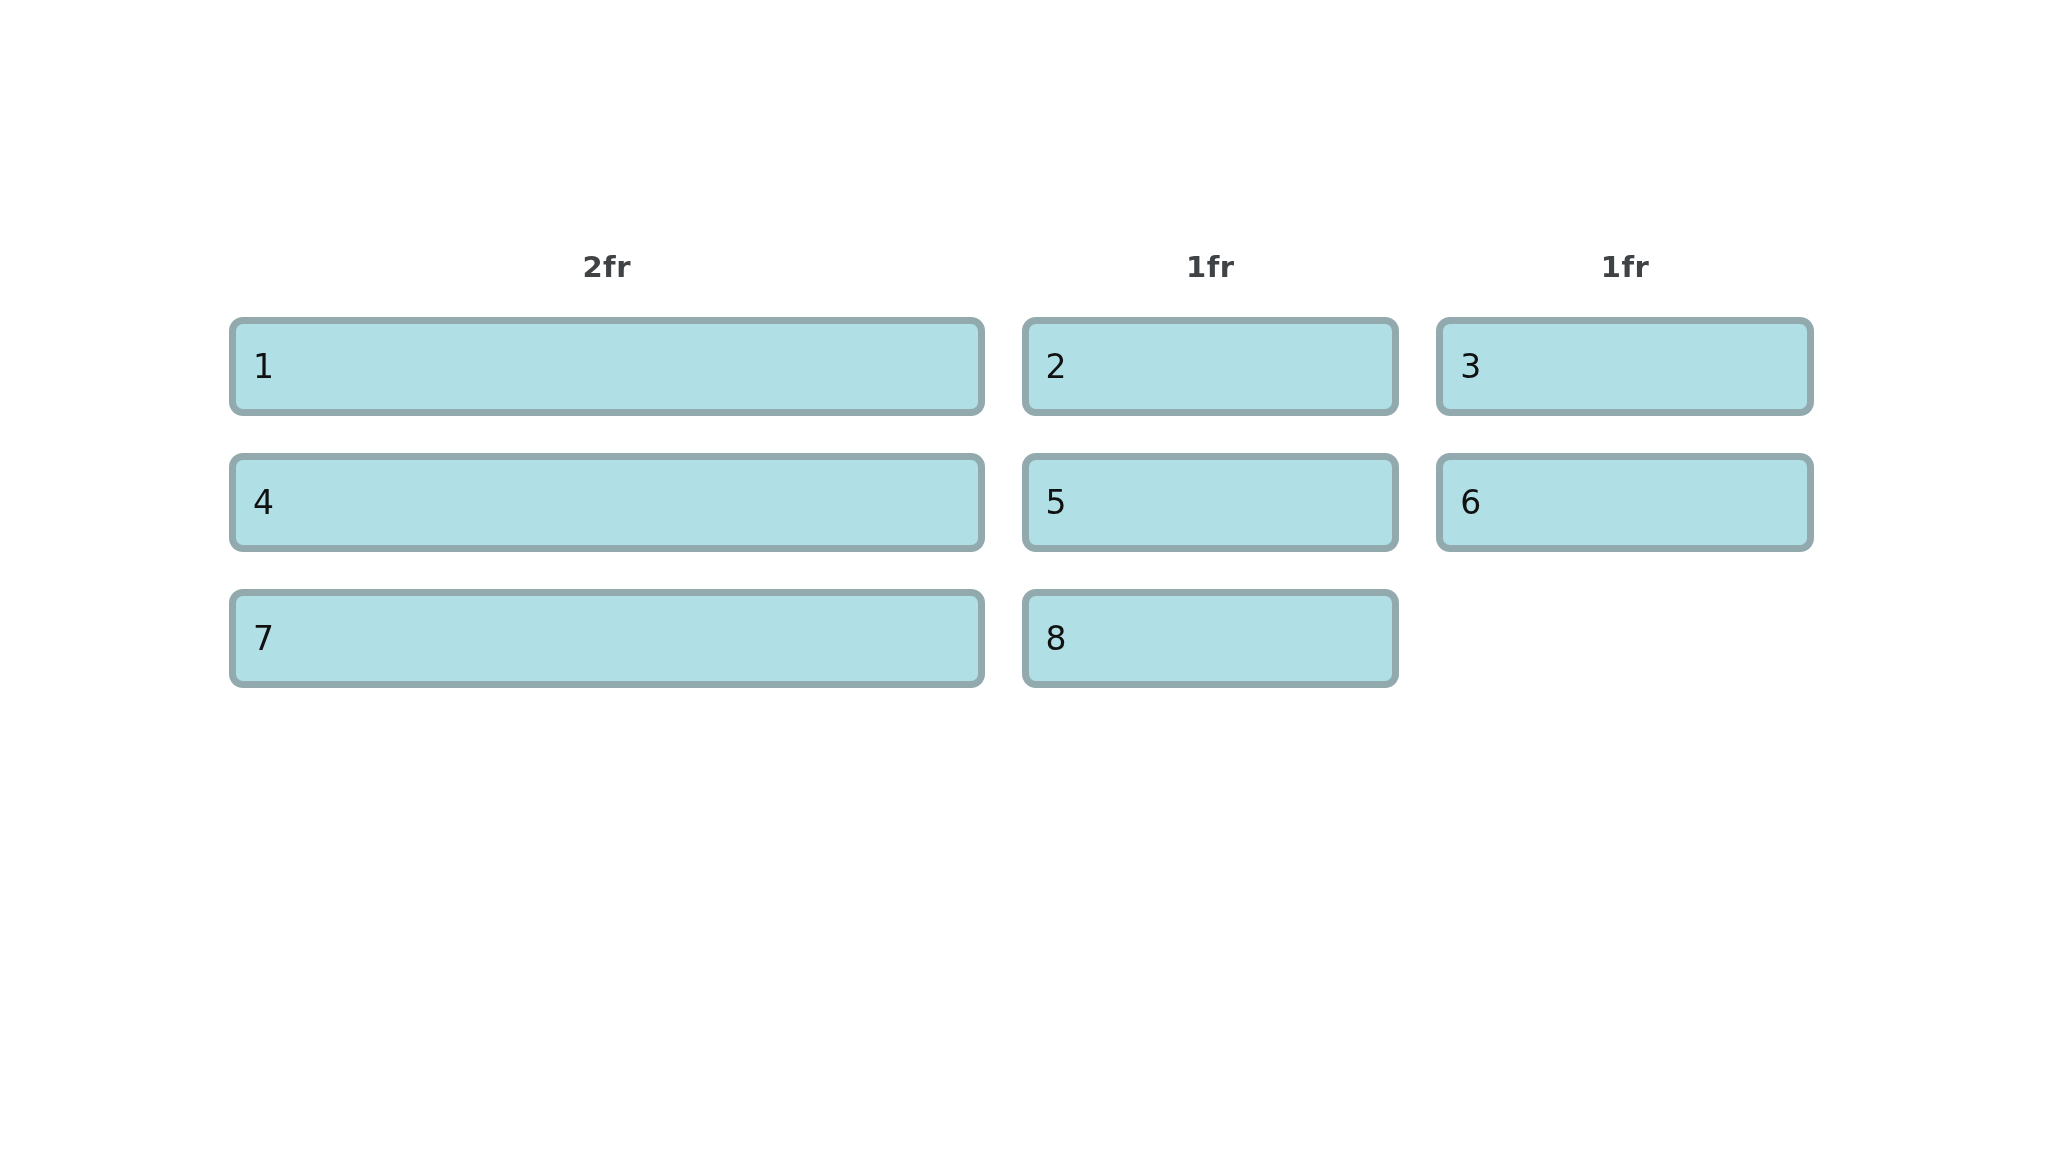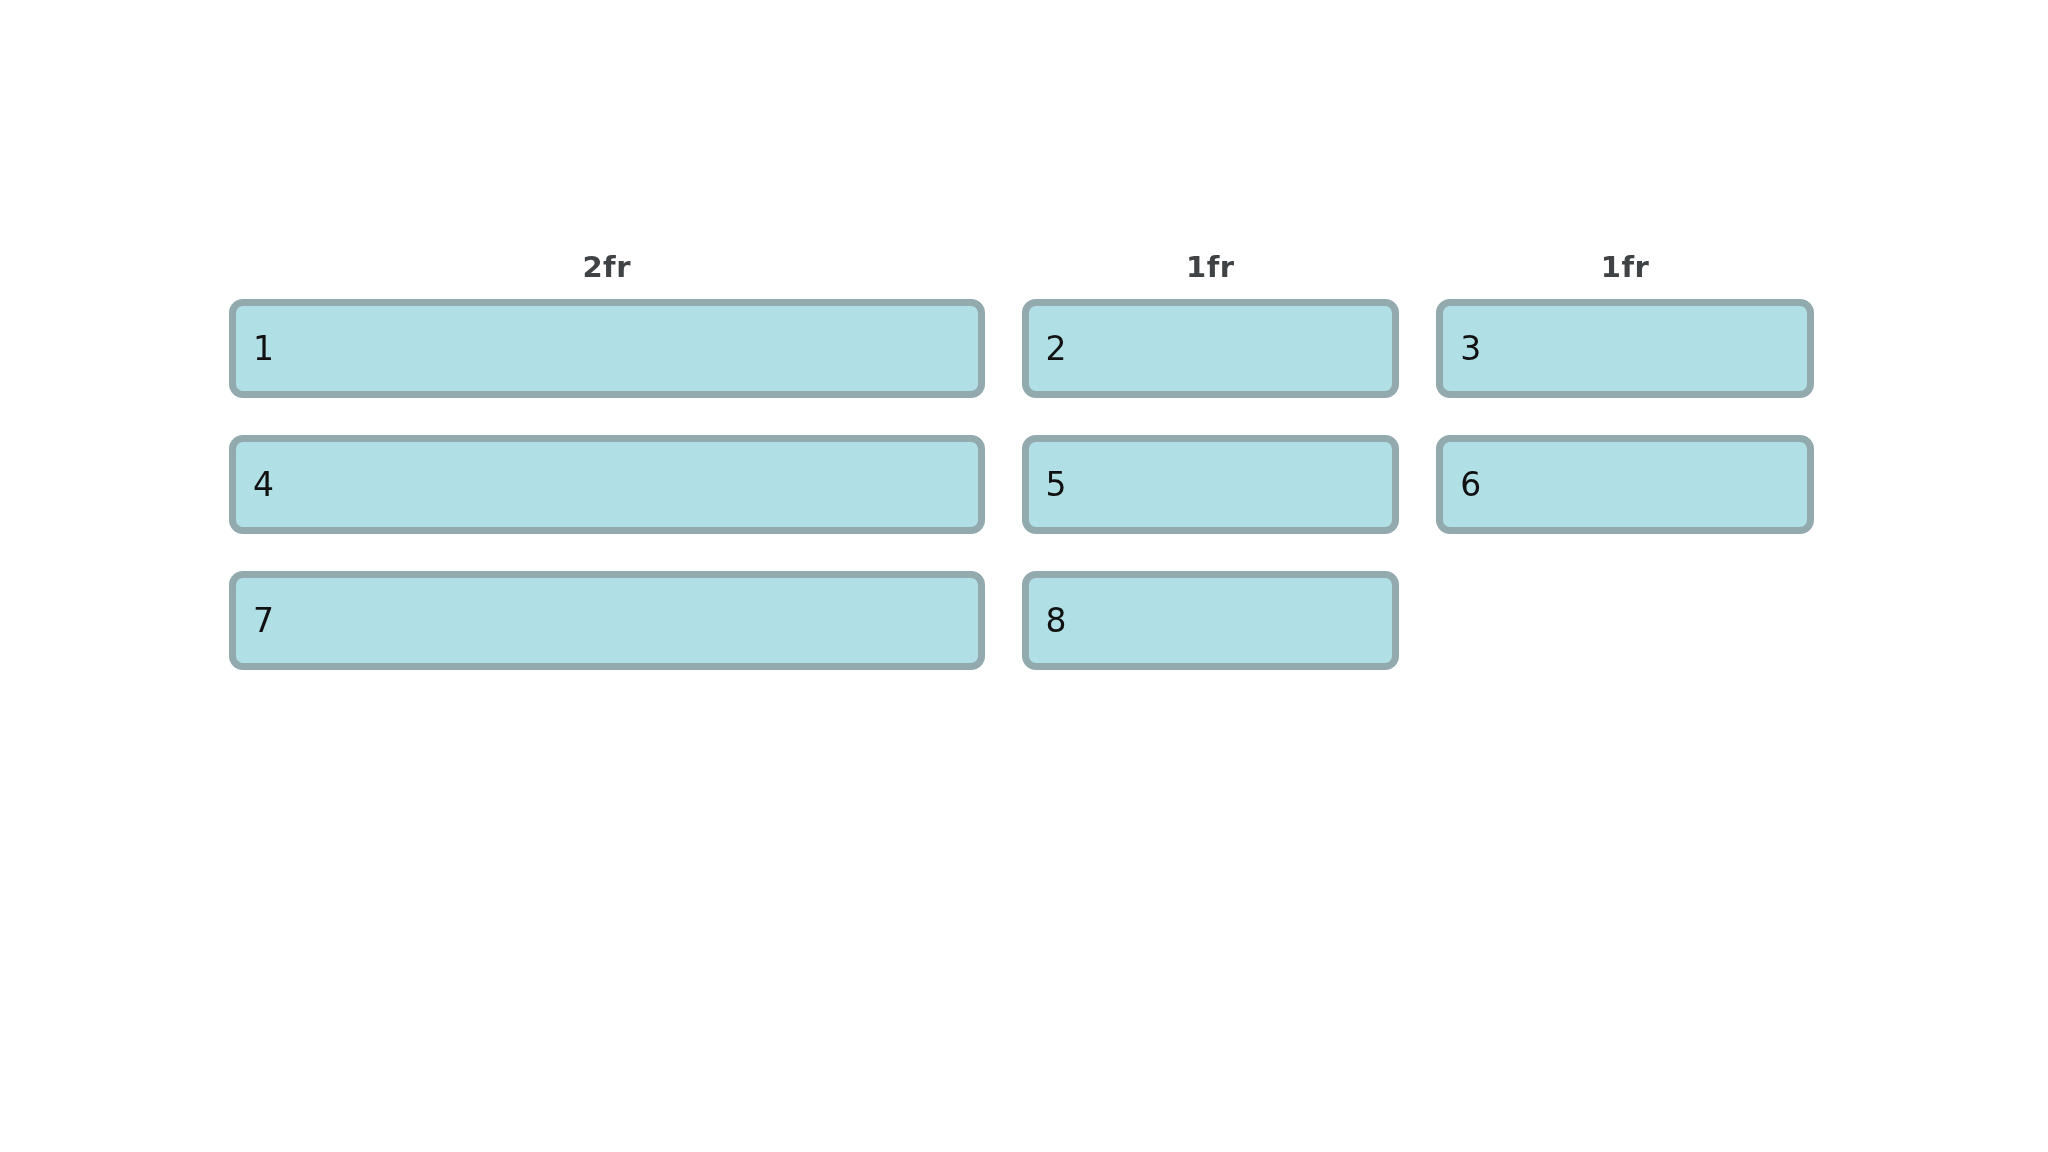--- a/index.html
+++ b/index.html
@@ -20,21 +20,21 @@
   .stage {
     position: absolute;
     left: 229px;
     top: 249px;
     width: 1585px;
   }
   .col-labels {
     display: grid;
     grid-template-columns: 2fr 1fr 1fr;
     column-gap: 37px;
-    margin-bottom: 14px;
+    margin-bottom: 32px;
   }
   .col-label {
     text-align: center;
     font-size: 29px;
     line-height: 36px;
     font-weight: 600;
     color: var(--label-color);
     letter-spacing: 0.5px;
   }
   .demo-grid {

